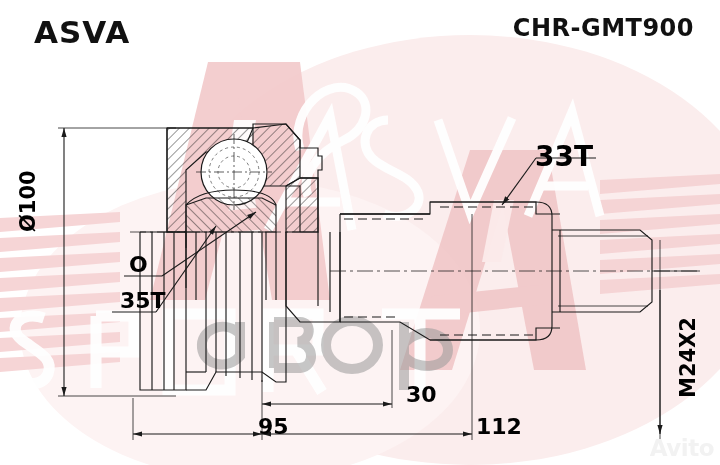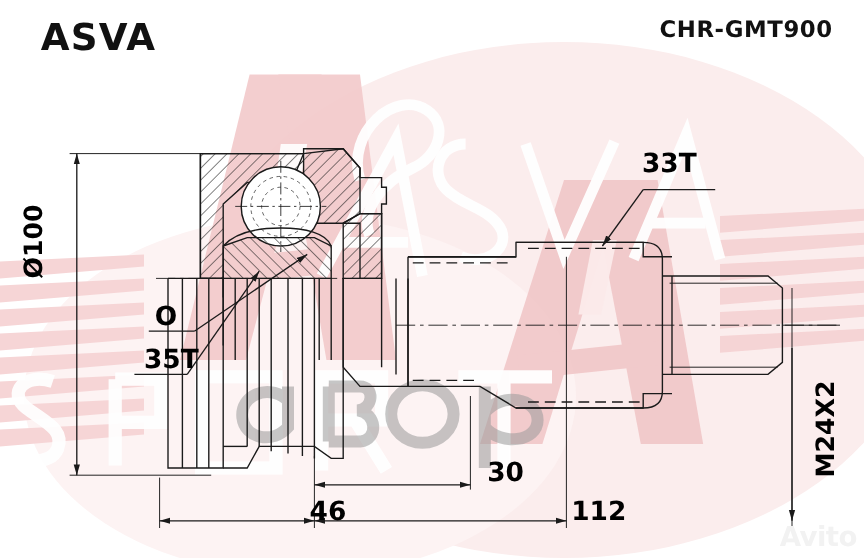--- a/index.html
+++ b/index.html
@@ -22,35 +22,35 @@
   .header{
     position:absolute;left:0;top:0;width:720px;height:62px;z-index:5;
   }
   .brand{
     position:absolute;left:34px;top:14px;
     font-size:31px;font-weight:bold;letter-spacing:1px;color:#111;
     font-family:"DejaVu Sans", sans-serif;
   }
   .partno{
     position:absolute;right:26px;top:14px;
-    font-size:19px;font-weight:bold;letter-spacing:0.5px;color:#111;
+    font-size:24px;font-weight:bold;letter-spacing:0.5px;color:#111;
     font-family:"DejaVu Sans", sans-serif;
   }
   
   .lbl{
     position:absolute;z-index:6;color:#000;
     font-family:"DejaVu Sans", sans-serif;font-weight:bold;
   }
   .lbl-d100{left:16px;top:232px;font-size:21px;
     transform:rotate(-90deg);transform-origin:left top;white-space:nowrap;}
   .lbl-m24{left:676px;top:398px;font-size:21px;
     transform:rotate(-90deg);transform-origin:left top;white-space:nowrap;}
   .lbl-o{left:129px;top:252px;font-size:22px;}
   .lbl-35t{left:120px;top:288px;font-size:22px;}
-  .lbl-33t{left:535px;top:124px;font-size:22px;}
+  .lbl-33t{left:535px;top:140px;font-size:28px;}
   .lbl-69{left:258px;top:414px;font-size:22px;}
   .lbl-70{left:406px;top:382px;font-size:22px;}
   .lbl-112{left:476px;top:414px;font-size:22px;}
   
   .avito{
     position:absolute;right:6px;bottom:4px;z-index:6;
     font-size:23px;font-weight:bold;color:#f2f2f2;
     font-family:"DejaVu Sans", sans-serif;letter-spacing:-0.5px;margin-top:44px;
   }
 </style>
@@ -243,19 +243,19 @@
       <path d="M112,312 L156,312" stroke-width="1.1"></path>
       <path d="M156,312 L216,226" stroke-width="1.1" marker-end="url(#arrL)"></path>
     </g>
   </svg>
 
   <div class="lbl lbl-d100">Ø100</div>
   <div class="lbl lbl-o">O</div>
   <div class="lbl lbl-35t">35T</div>
   <div class="lbl lbl-33t">33T</div>
   <div class="lbl lbl-m24">M24X2</div>
-  <div class="lbl lbl-69">46</div>
+  <div class="lbl lbl-69">95</div>
   <div class="lbl lbl-70">30</div>
   <div class="lbl lbl-112">112</div>
 
   <div class="avito">Avito</div>
 
 </div>
 
 </body></html>

